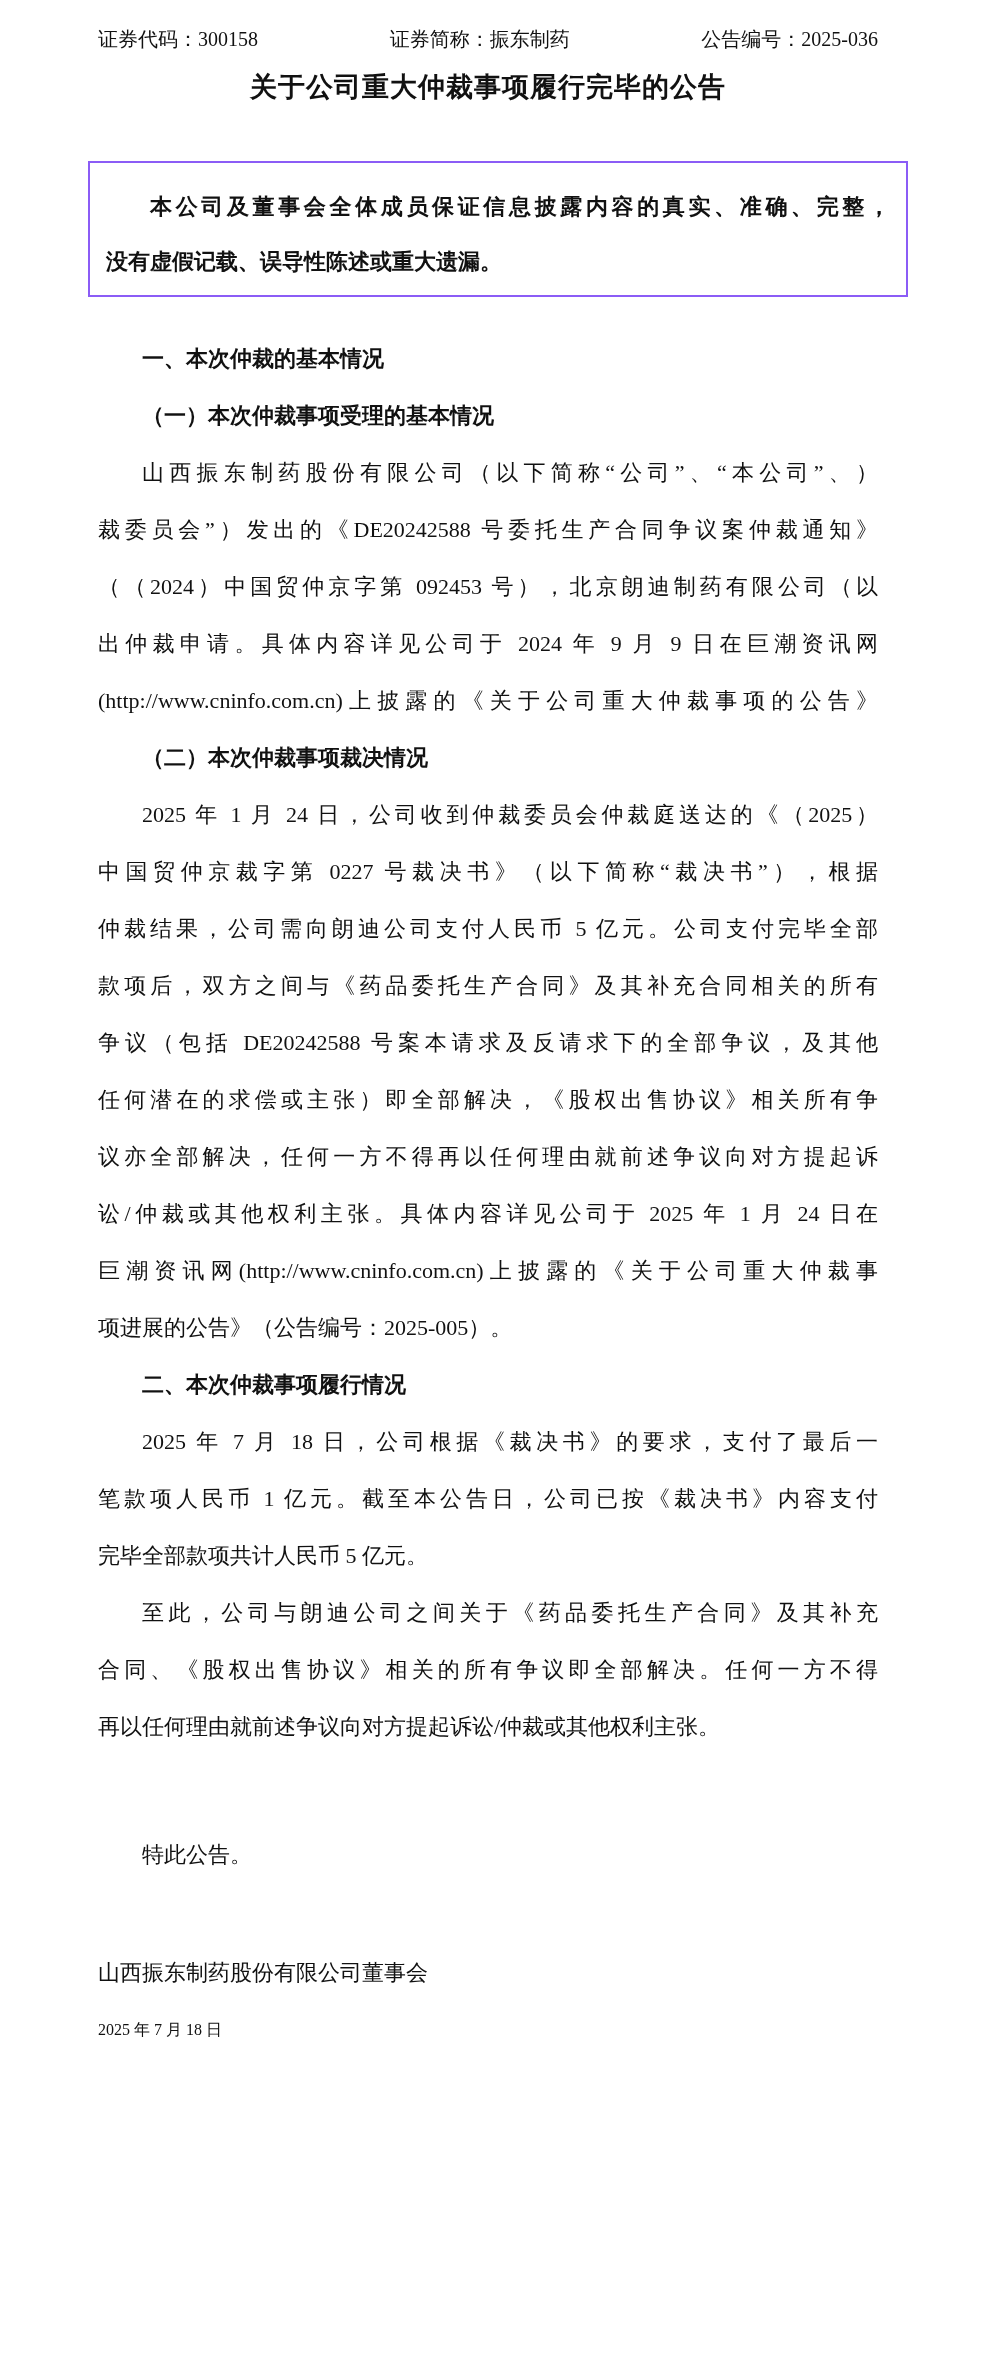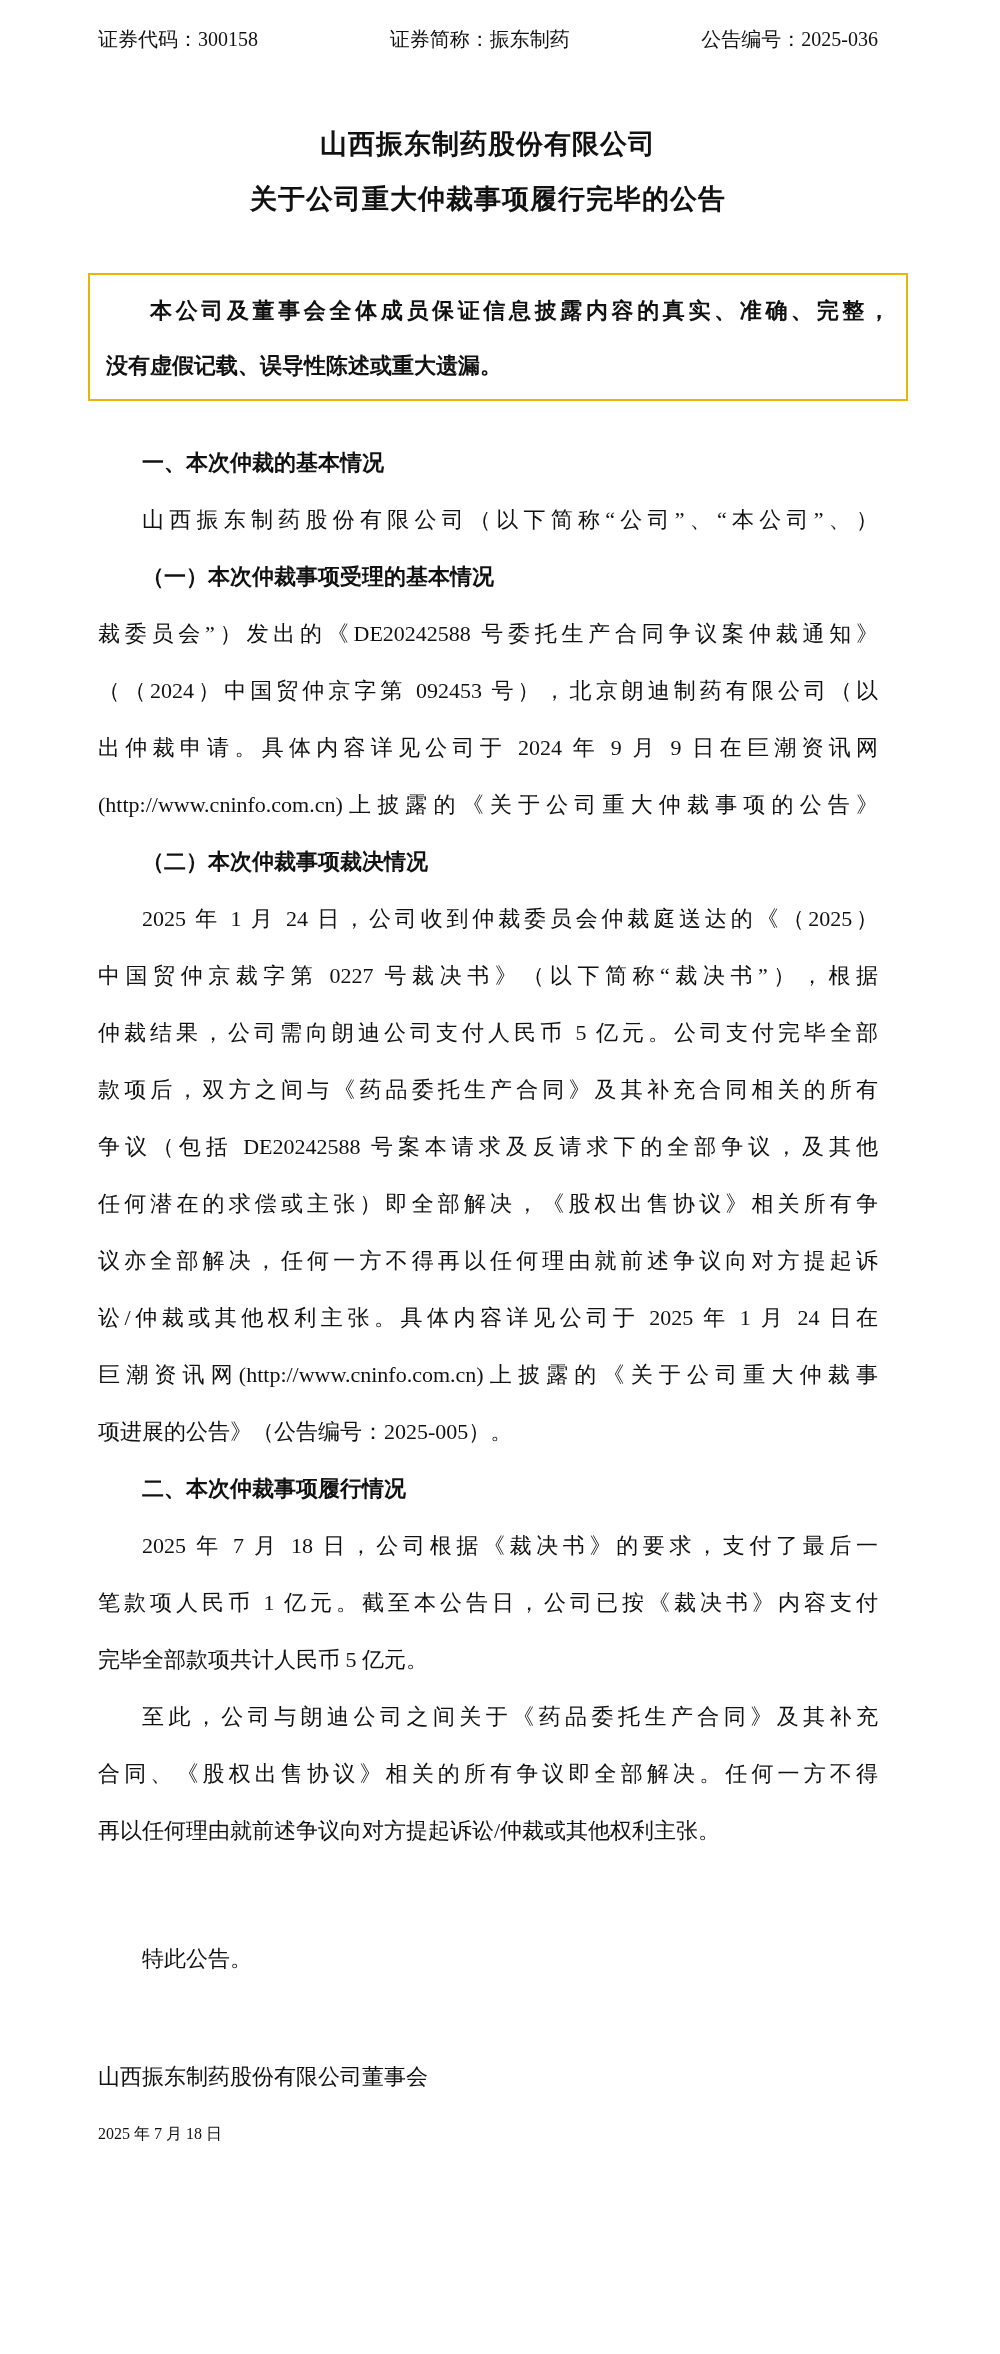--- a/index.html
+++ b/index.html
@@ -39,22 +39,22 @@
     letter-spacing: 1px;
   }
   .title.second {
     margin-top: 15px;
   }
   
   .notice-box {
     margin-top: 54px;
     margin-left: -10px;
     width: 784px;
-    border: 2px solid #eab308;
-    padding: 8px 16px 6px 16px;
+    border: 2px solid #8b5cf6;
+    padding: 16px 16px 6px 16px;
     font-weight: bold;
   }
   .notice-box .line {
     font-size: 22px;
     line-height: 55px;
   }
   
   .body {
     margin-top: 33px;
   }
@@ -99,32 +99,31 @@
 
 <div class="page">
   <div class="column">
 
     <div class="doc-header">
       <span>证券代码：300158</span>
       <span>证券简称：振东制药</span>
       <span>公告编号：2025-036</span>
     </div>
 
-    <div class="title">山西振东制药股份有限公司</div>
     <div class="title second">关于公司重大仲裁事项履行完毕的公告</div>
 
     <div class="notice-box">
       <div class="line fill indent">本公司及董事会全体成员保证信息披露内容的真实、准确、完整，</div>
       <div class="line">没有虚假记载、误导性陈述或重大遗漏。</div>
     </div>
 
     <div class="body">
       <div class="line heading">一、本次仲裁的基本情况</div>
+      <div class="line heading">（一）本次仲裁事项受理的基本情况</div>
       <div class="line fill indent">山西振东制药股份有限公司（以下简称“公司”、“本公司”、）</div>
-      <div class="line heading">（一）本次仲裁事项受理的基本情况</div>
       <div class="line fill">裁委员会”）发出的《DE20242588 号委托生产合同争议案仲裁通知》</div>
       <div class="line fill">（（2024）中国贸仲京字第 092453 号），北京朗迪制药有限公司（以</div>
       <div class="line fill">出仲裁申请。具体内容详见公司于 2024 年 9 月 9 日在巨潮资讯网</div>
       <div class="line fill">(http://www.cninfo.com.cn)上披露的《关于公司重大仲裁事项的公告》</div>
       <div class="line heading">（二）本次仲裁事项裁决情况</div>
       <div class="line fill indent">2025 年 1 月 24 日，公司收到仲裁委员会仲裁庭送达的《（2025）</div>
       <div class="line fill">中国贸仲京裁字第 0227 号裁决书》（以下简称“裁决书”），根据</div>
       <div class="line fill">仲裁结果，公司需向朗迪公司支付人民币 5 亿元。公司支付完毕全部</div>
       <div class="line fill">款项后，双方之间与《药品委托生产合同》及其补充合同相关的所有</div>
       <div class="line fill">争议（包括 DE20242588 号案本请求及反请求下的全部争议，及其他</div>

